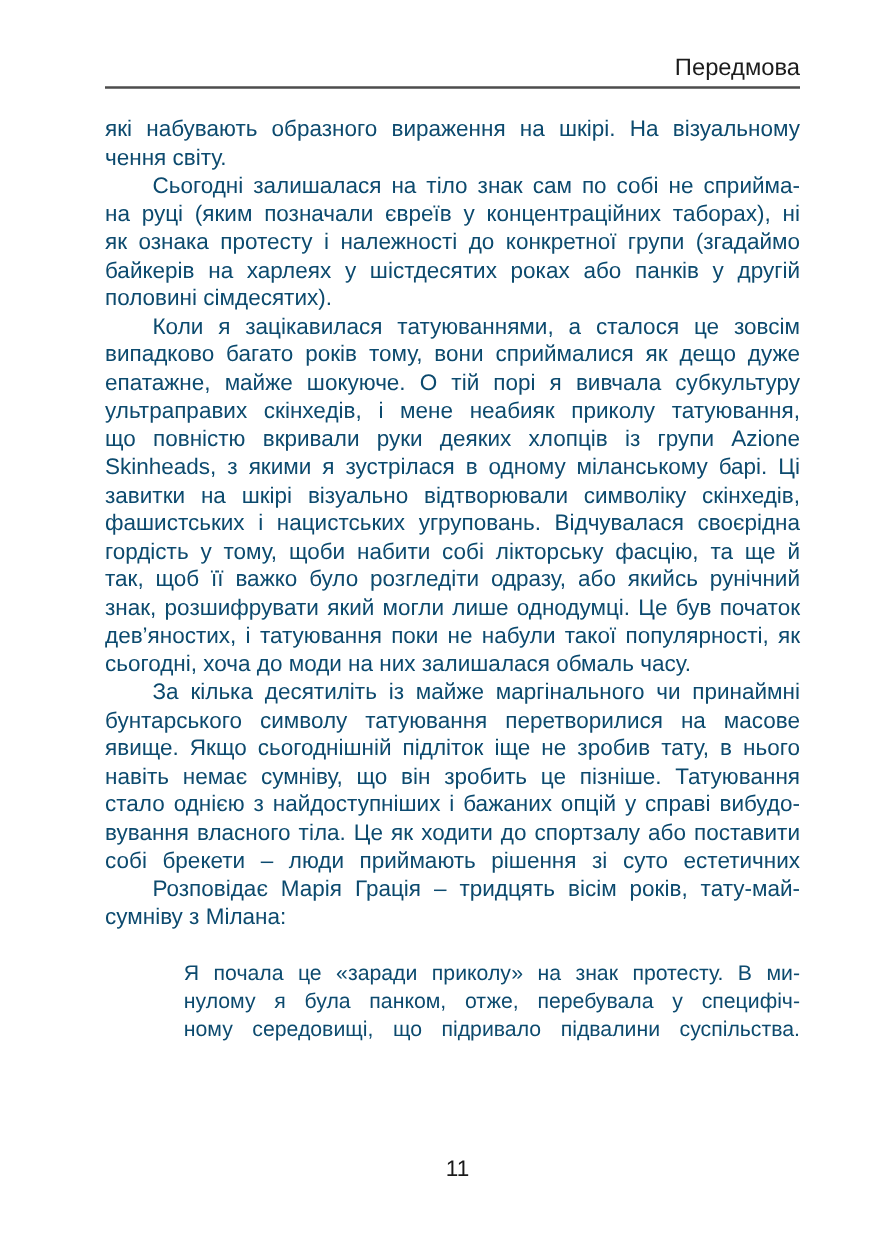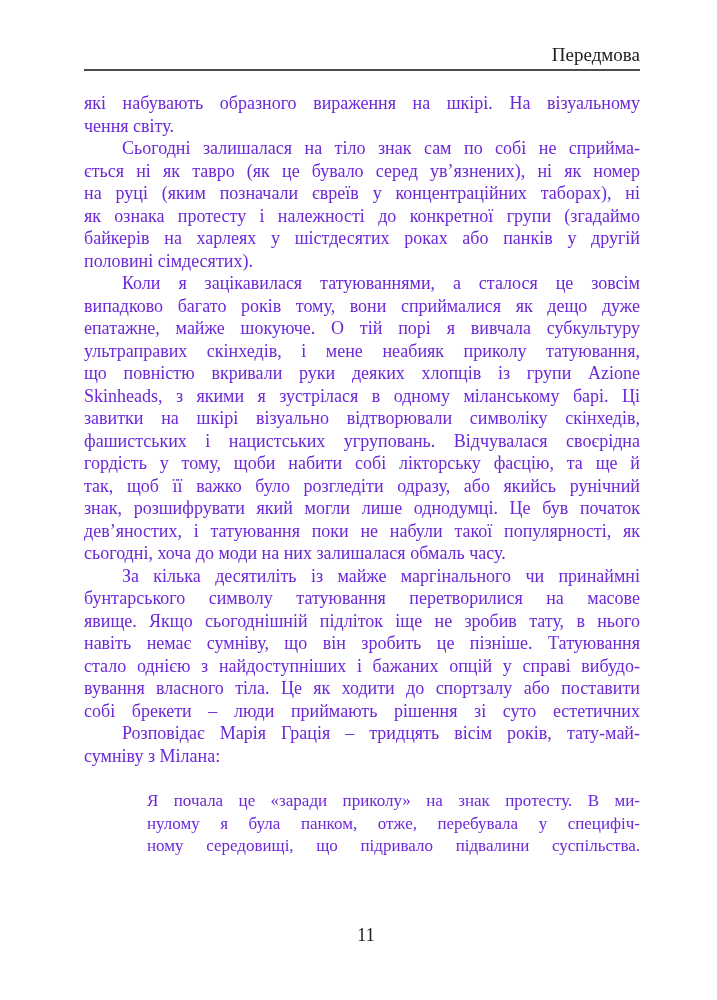--- a/index.html
+++ b/index.html
@@ -6,21 +6,21 @@
     margin: 0;
     padding: 0;
     background: #ffffff;
   }
   .page {
     position: relative;
     width: 717px;
     height: 1000px;
     background: #ffffff;
     overflow: hidden;
-    font-family: Liberation Serif, serif;
+    font-family: Liberation Sans, sans-serif;
     color: #161616;
   }
   .running-title {
     position: absolute;
     top: 44px;
     left: 84px;
     width: 556px;
     text-align: right;
     font-size: 19px;
     line-height: 22px;
@@ -39,21 +39,21 @@
     top: 92px;
     left: 84px;
     width: 556px;
   }
   .paragraph { margin: 0; }
   .line {
     font-size: 18px;
     line-height: 22.5px;
     height: 22.5px;
     white-space: normal;
-    color: #6d28d9;
+    color: #0c4a6e;
   }
   .line.just {
     text-align: justify;
     text-align-last: justify;
   }
   .line.indent {
     text-indent: 38px;
   }
   .quote-block {
     margin: 23px 0 0 63px;
@@ -85,21 +85,20 @@
 
   <div class="text-block">
 
     <div id="paragraphs-root">
         <div class="paragraph">
           <div class="line just">які набувають образного вираження на шкірі. На візуальному</div>
           <div class="line">чення світу.</div>
         </div>
         <div class="paragraph">
           <div class="line just indent">Сьогодні залишалася на тіло знак сам по собі не сприйма-</div>
-          <div class="line just">ється ні як тавро (як це бувало серед ув’язнених), ні як номер</div>
           <div class="line just">на руці (яким позначали євреїв у концентраційних таборах), ні</div>
           <div class="line just">як ознака протесту і належності до конкретної групи (згадаймо</div>
           <div class="line just">байкерів на харлеях у шістдесятих роках або панків у другій</div>
           <div class="line">половині сімдесятих).</div>
         </div>
         <div class="paragraph">
           <div class="line just indent">Коли я зацікавилася татуюваннями, а сталося це зовсім</div>
           <div class="line just">випадково багато років тому, вони сприймалися як дещо дуже</div>
           <div class="line just">епатажне, майже шокуюче. О тій порі я вивчала субкультуру</div>
           <div class="line just">ультраправих скінхедів, і мене неабияк приколу татуювання,</div>

